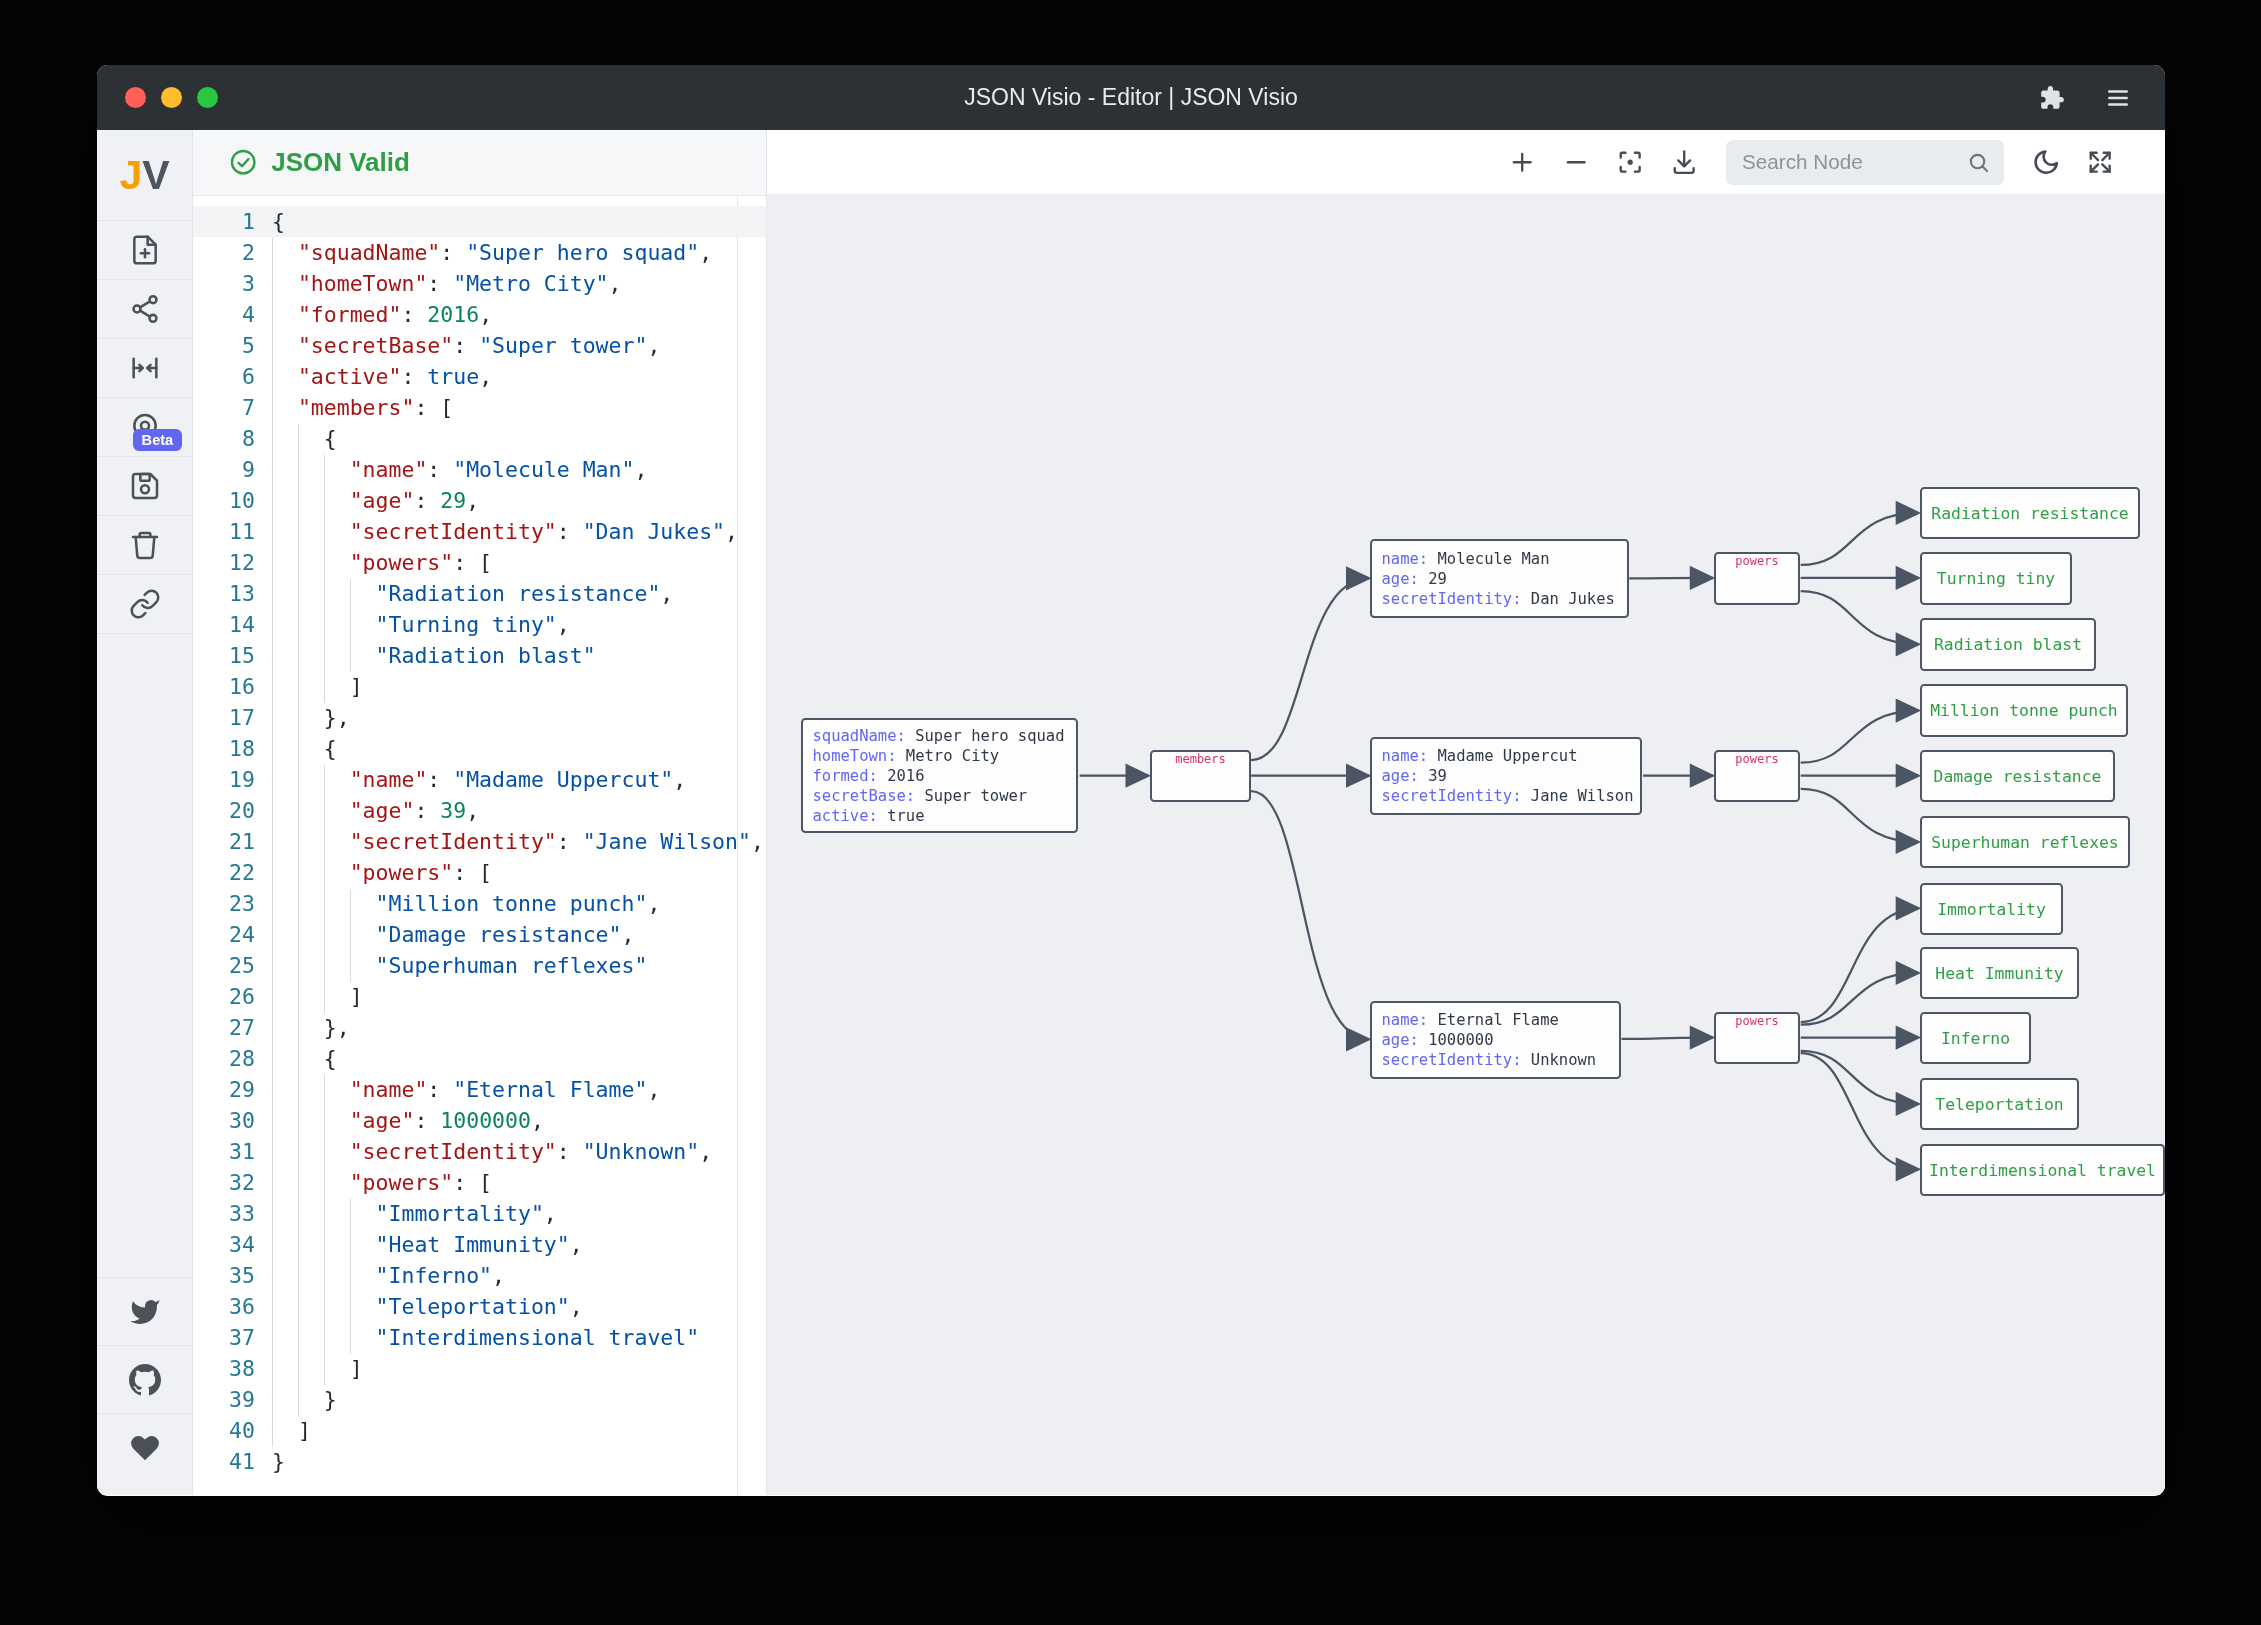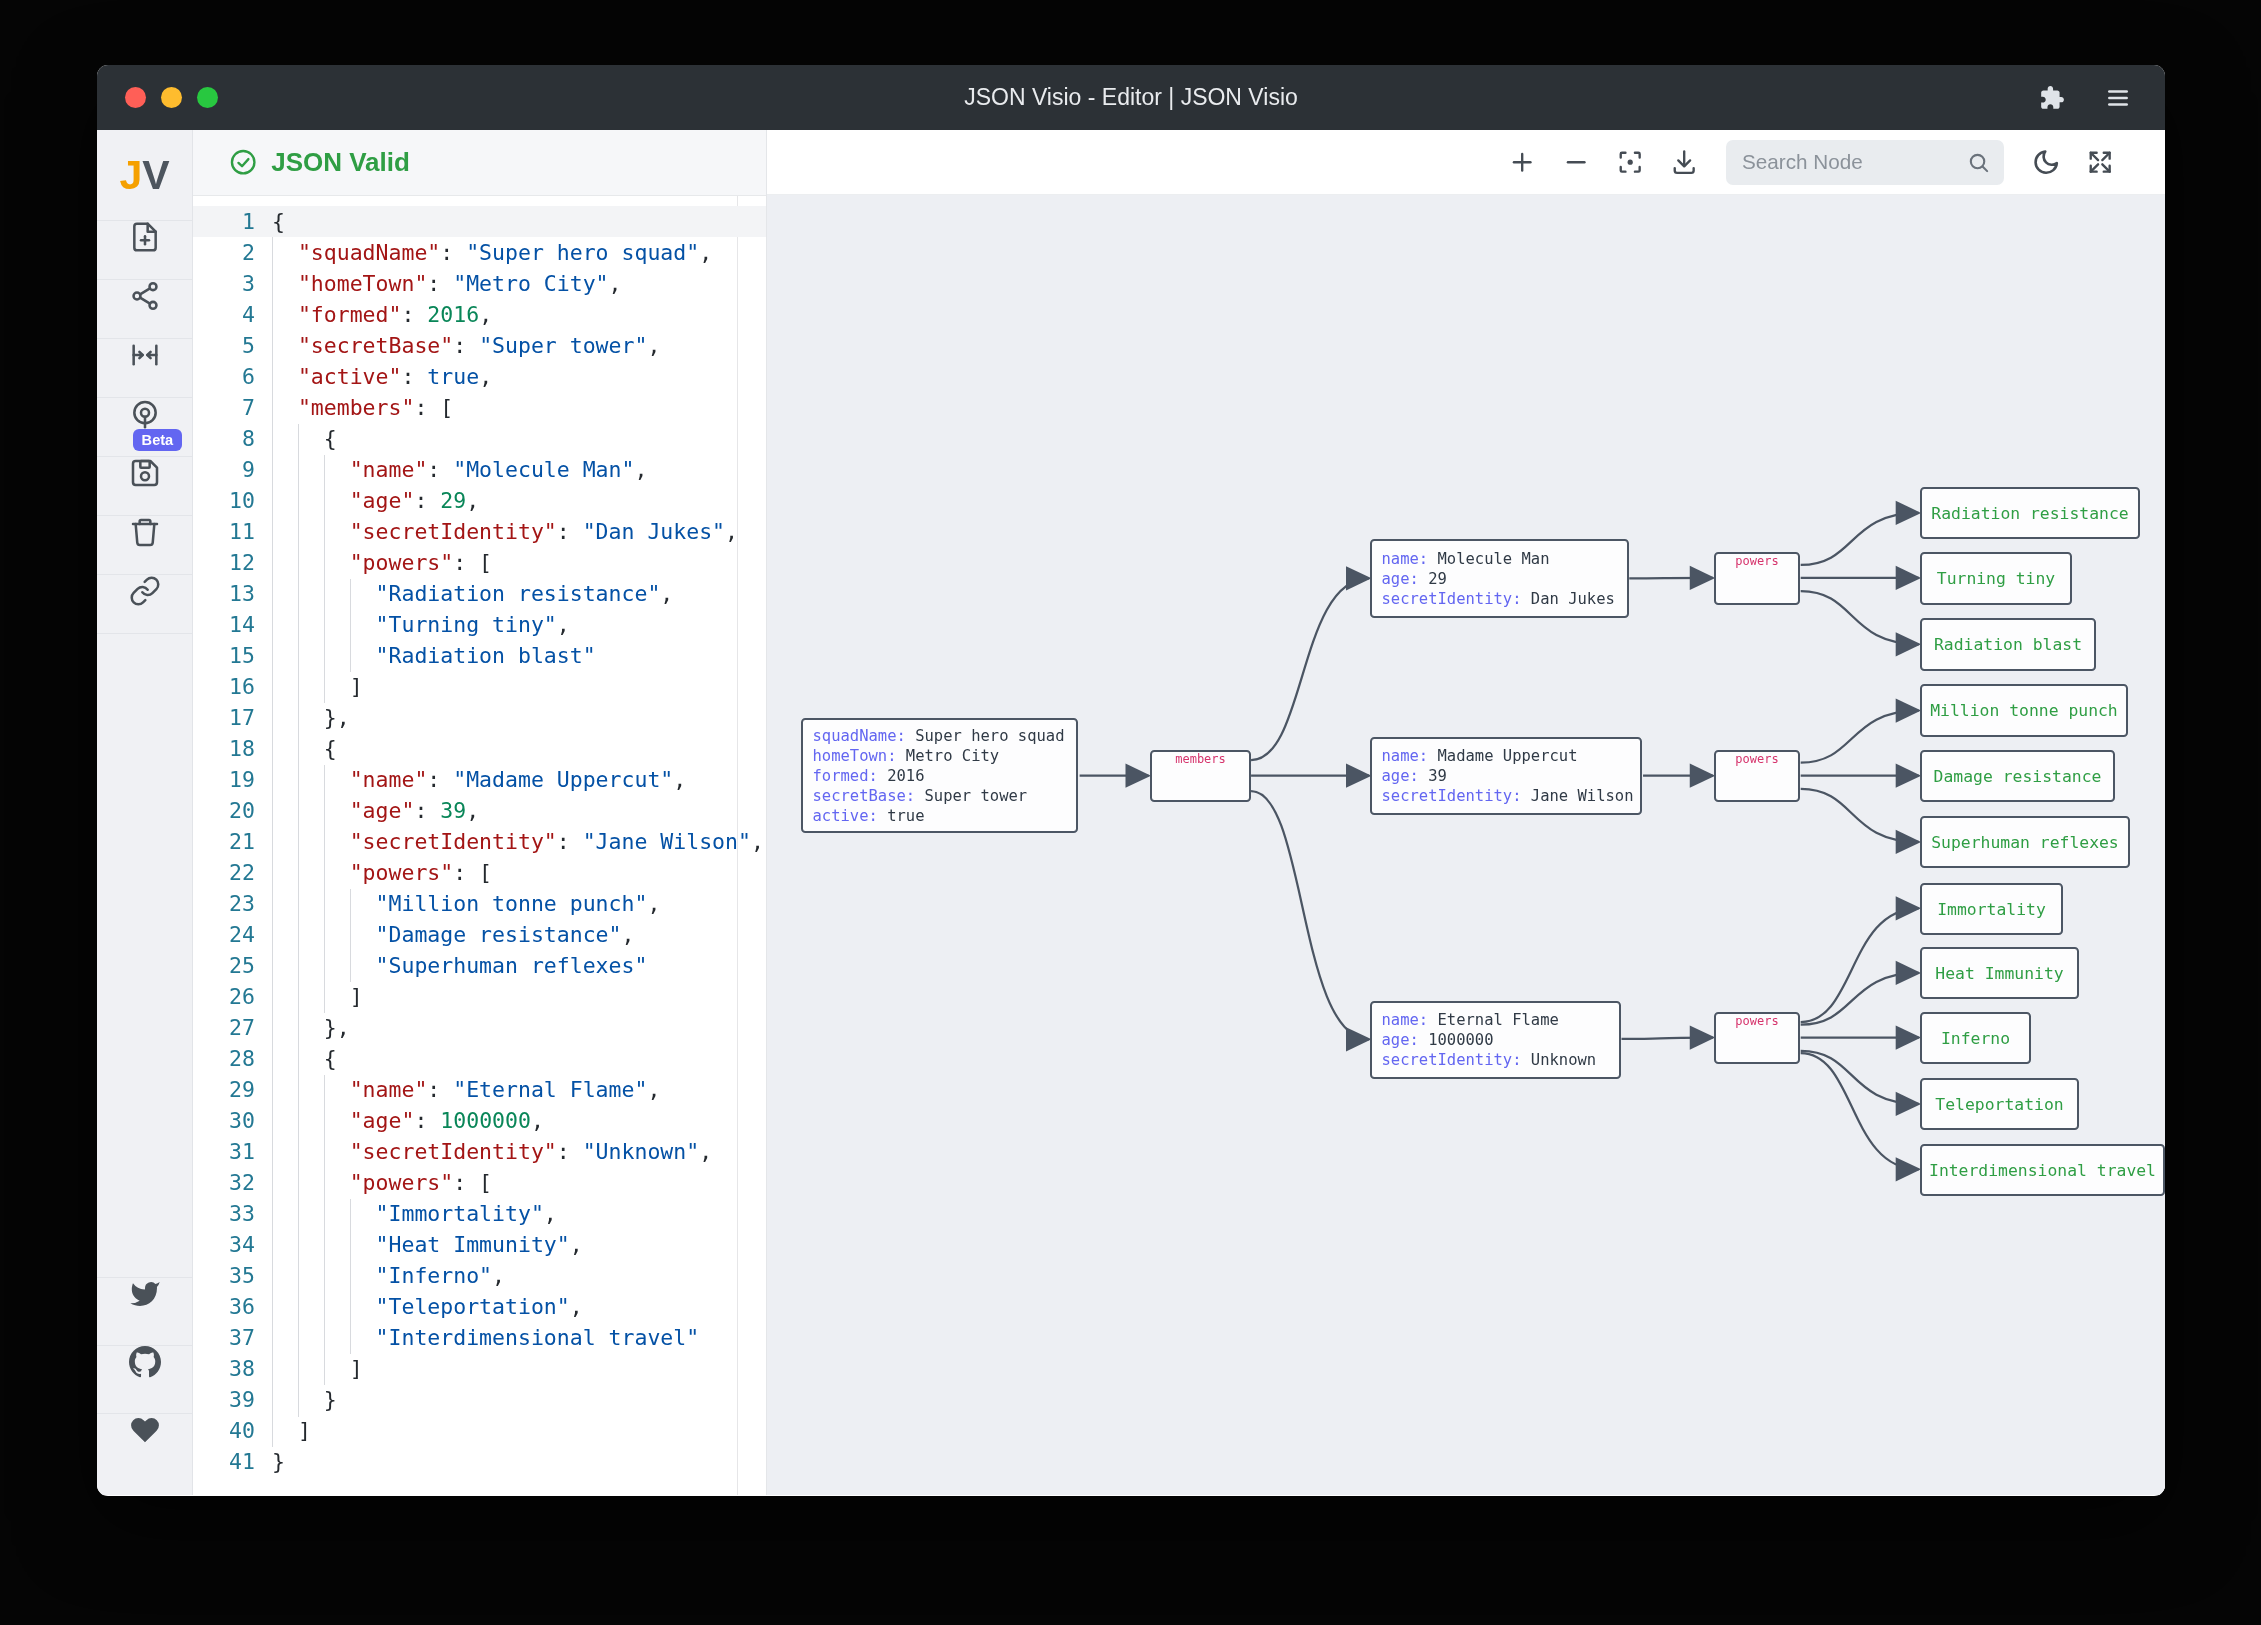--- a/index.html
+++ b/index.html
@@ -19,21 +19,21 @@
   .tb-right svg{display:block;}
   
   .content{display:flex;height:1365px;}
   
   .sidebar{width:95px;flex:0 0 95px;background:#f0f1f4;border-right:1.7px solid #e2e4e8;
            display:flex;flex-direction:column;}
   .logo{height:90px;display:flex;align-items:center;justify-content:center;
         font-size:41px;font-weight:bold;cursor:pointer;}
   .logo .j{color:#f5a000;}
   .logo .v{color:#4d555e;}
-  .side-btn{height:58px;display:flex;justify-content:center;
+  .side-btn{height:58px;display:flex;align-items:center;justify-content:center;
             border-top:0.9px solid #e3e5e9;position:relative;color:#4a5158;cursor:pointer;}
   #side-top .side-btn:last-child{border-bottom:0.9px solid #e3e5e9;}
   .side-bottom{margin-top:auto;padding-bottom:13.8px;}
   .side-bottom .side-btn{height:67px;}
   .icn svg{width:32px;height:32px;display:block;}
   .beta{position:absolute;left:36px;top:31px;background:#6366f1;color:#fff;
         font-size:14.6px;font-weight:700;padding:2.6px 8.6px;border-radius:6px;line-height:17px;z-index:5;}
   
   .editor{width:573px;flex:0 0 573px;border-right:1.7px solid #e4e6e9;background:#fff;
           display:flex;flex-direction:column;}

